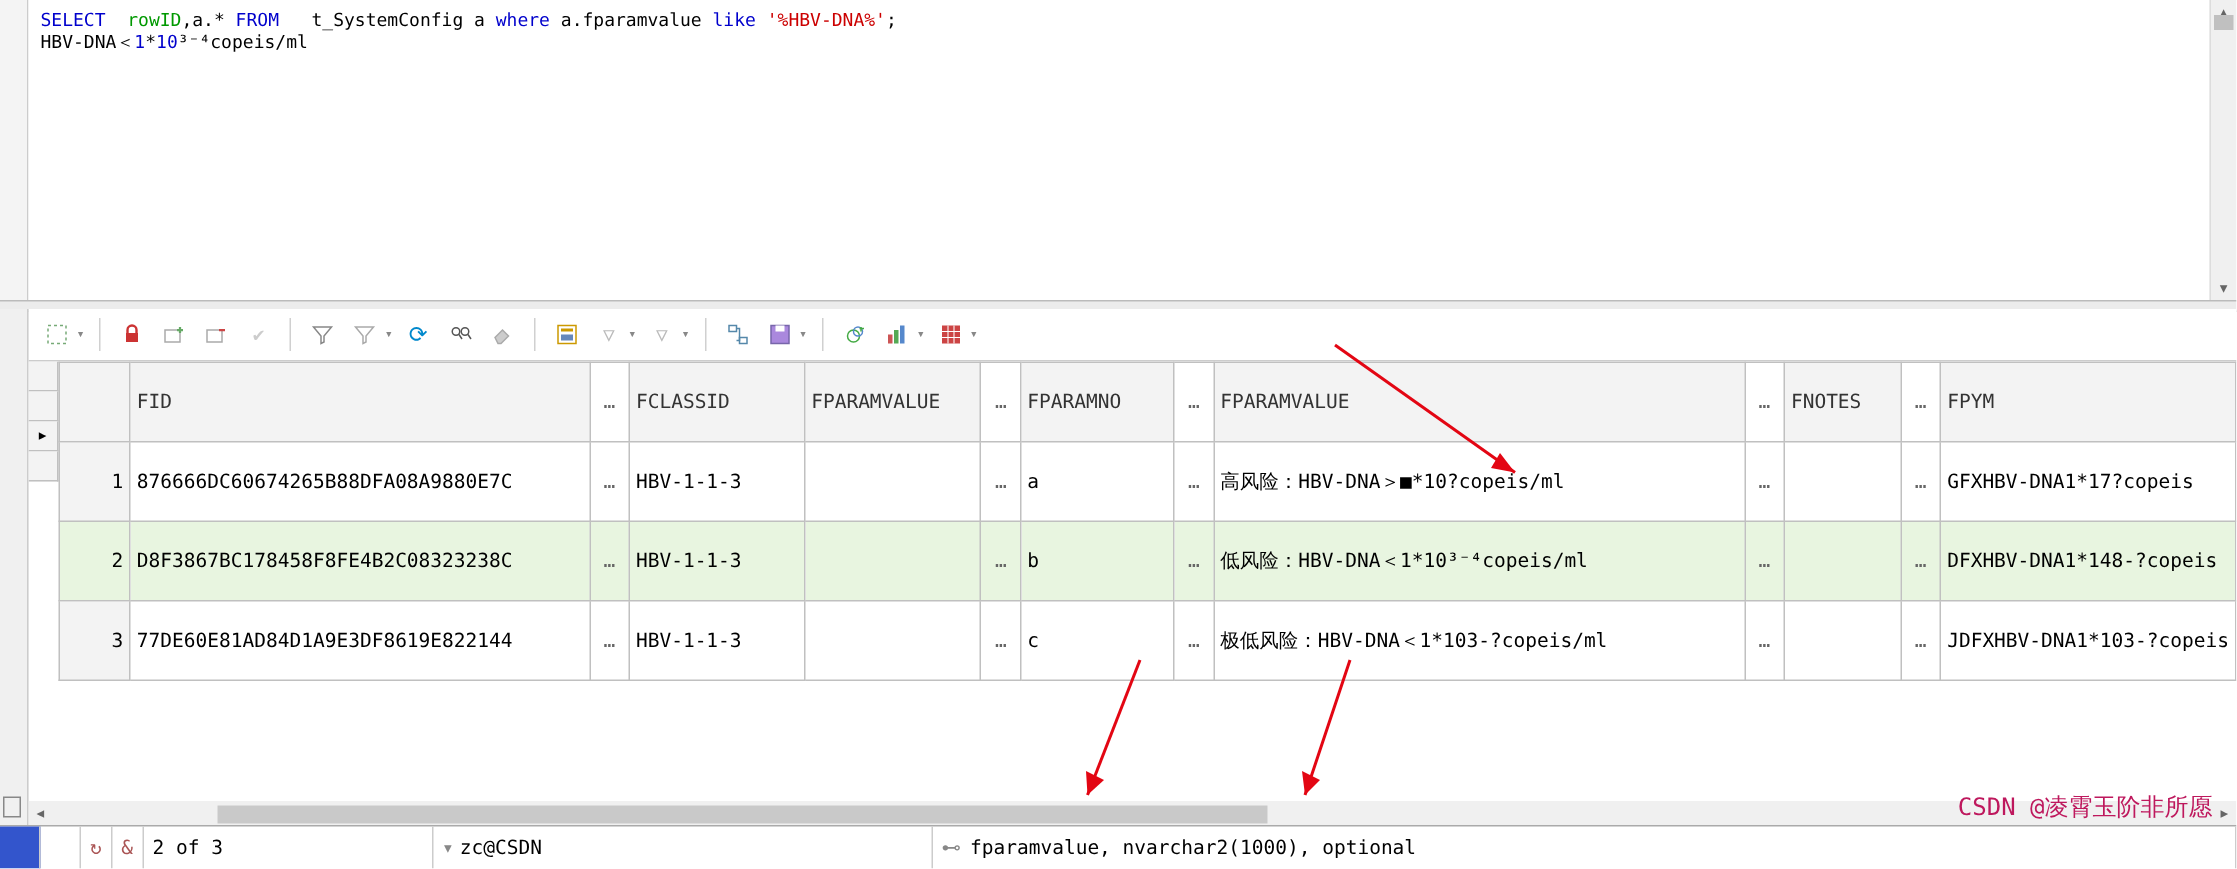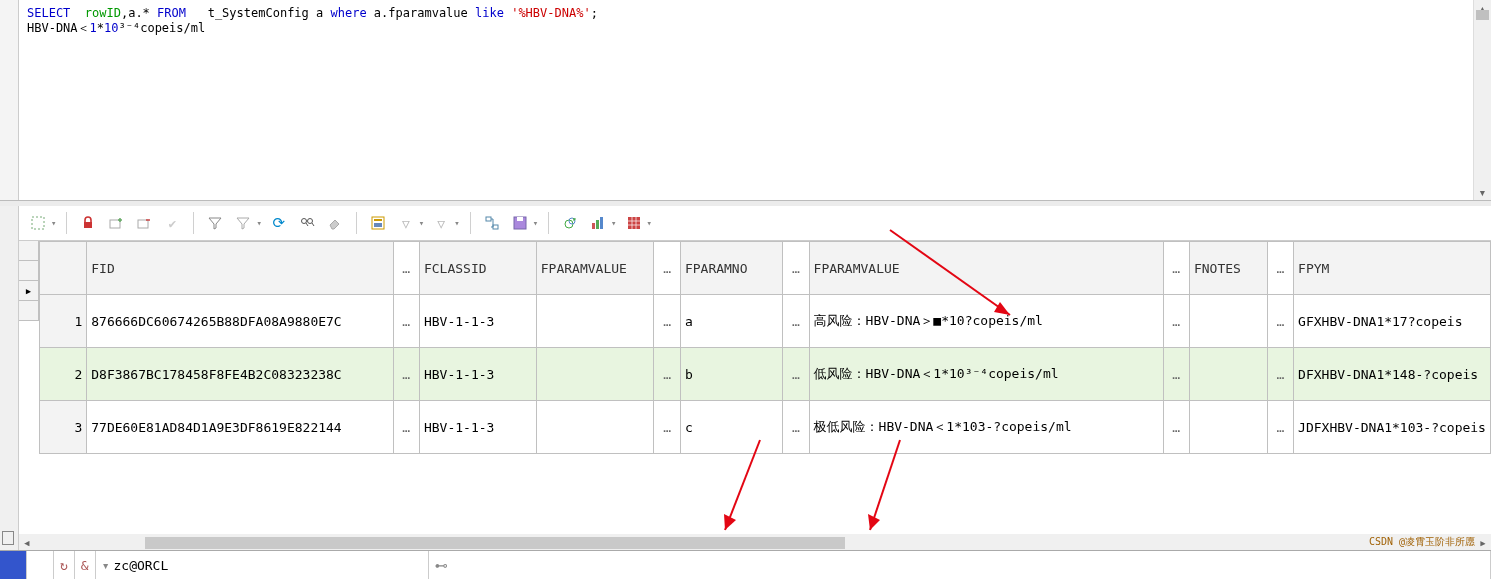--- a/index.html
+++ b/index.html
@@ -35,21 +35,21 @@
 .grid .sel .rownum{background:#e8f5e0}
 .row-indicator{position:absolute;left:0;top:0;width:20px}
 .row-indicator .cell{height:19px;border-bottom:1px solid #c0c0c0;border-right:1px solid #c0c0c0;background:#f3f3f3;display:flex;align-items:center;justify-content:center}
 .row-indicator .cell.header{height:19px}
 .hscroll{position:absolute;left:0;right:0;bottom:0;height:17px;background:#f0f0f0;display:flex;align-items:center}
 .hscroll .track{flex:1;height:14px;background:#f0f0f0;position:relative}
 .hscroll .thumb{position:absolute;left:110px;width:700px;top:1px;bottom:1px;background:#c9c9c9}
 .hscroll .arr{width:16px;text-align:center;color:#666}
 .statusbar{position:absolute;left:0;right:0;bottom:0;height:28px;border-top:1px solid #aaa;background:#fff;display:flex;align-items:center;font-size:13px}
 .statusbar .box{border-right:1px solid #ccc;height:100%;display:flex;align-items:center;padding:0 6px}
-.watermark{position:absolute;right:16px;bottom:30px;color:#a16207;font-size:10px;pointer-events:none}
+.watermark{position:absolute;right:16px;bottom:30px;color:#be185d;font-size:16px;pointer-events:none}
 .arrow-anno{position:absolute;pointer-events:none}
 .arrow-anno line{stroke:#e30613;stroke-width:2}
 .arrow-anno polygon{fill:#e30613}
 </style>
 </head>
 <body>
 
 <div class="editor-wrap">
   <div class="editor-gutter"></div>
   <div class="editor-area"><span class="kw-blue">SELECT</span>  <span class="kw-green">rowID</span><span>,a.*</span> <span class="kw-blue">FROM</span>   <span>t_SystemConfig a</span> <span class="kw-blue">where</span> <span>a.fparamvalue</span> <span class="kw-blue">like</span> <span class="kw-red">'%HBV-DNA%'</span><span>;</span>
@@ -268,20 +268,22 @@
     <polygon points="30,100 28,84 40,90"></polygon>
   </svg>
 
 <div class="watermark">CSDN @凌霄玉阶非所愿</div>
 
 <div class="statusbar">
   <div class="box" style="width:14px;background:#35c;"></div>
   <div class="box" style="width:14px"></div>
   <div class="box" style="color:#a55">↻</div>
   <div class="box" style="color:#a55">&amp;</div>
+  <div class="box" style="width:180px">2 of 3</div>
   <div class="box" style="width:320px">
       <span style="color:#888;margin-right:4px">▾</span>
-      <span>zc@ORCL</span>
+      <span>zc@CSDN</span>
     </div>
   <div class="box" style="flex:1">
       <span style="color:#888;margin-right:6px">⊷</span>
+      <span>fparamvalue, nvarchar2(1000), optional</span>
     </div>
 </div>
 
 </body></html>

